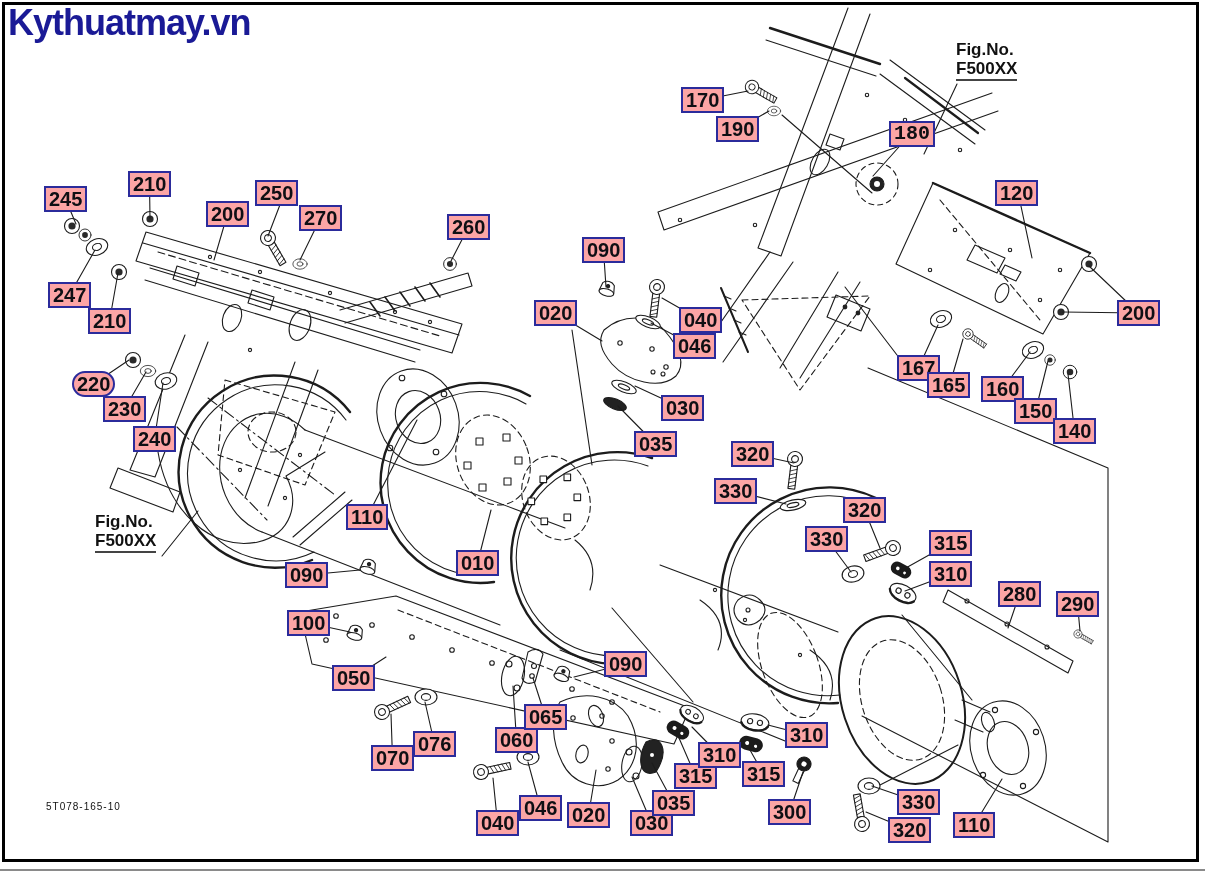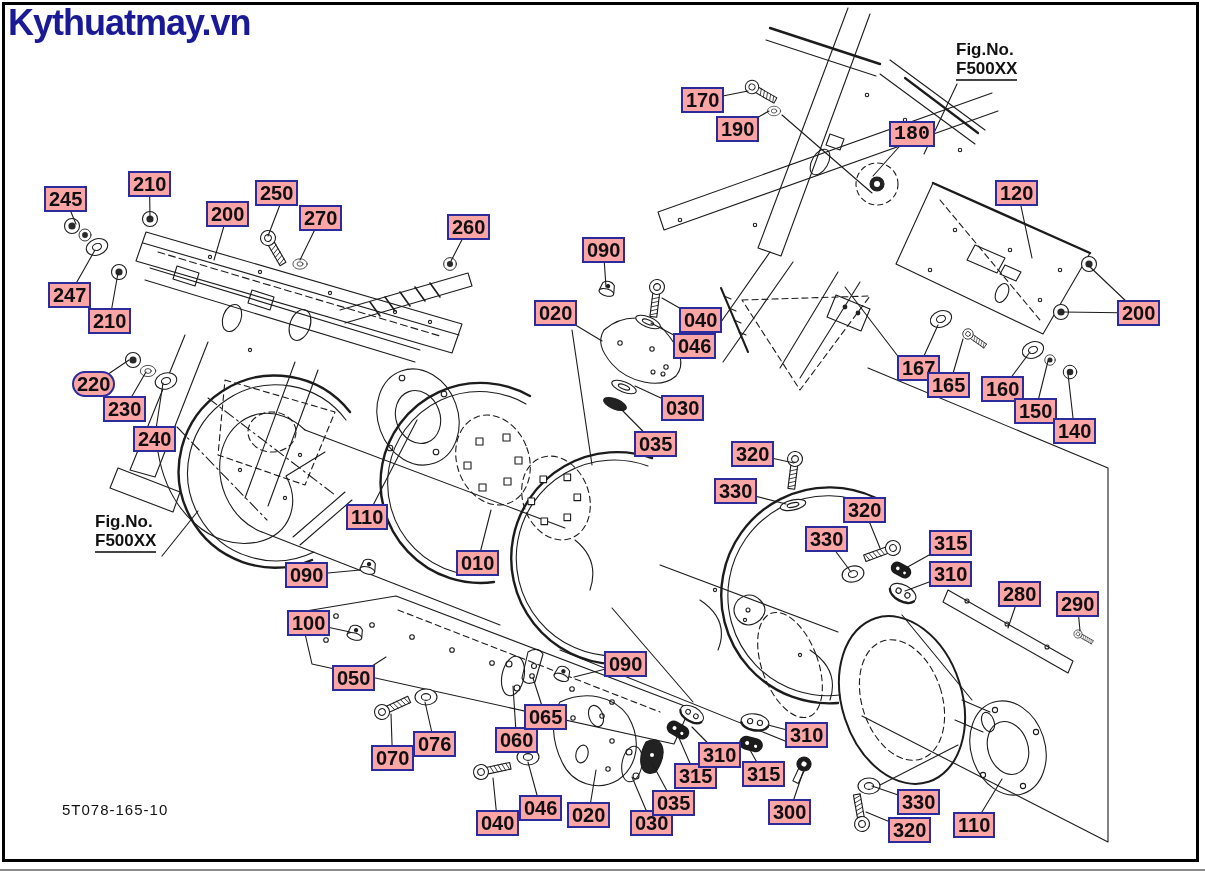--- a/index.html
+++ b/index.html
@@ -24,22 +24,22 @@
     position:absolute;background:#fca5a5;border:2px solid #2b2b9b;color:#0f0f14;
     font-size:20px;font-weight:bold;line-height:22px;padding:0 3px;z-index:2;
     white-space:nowrap;
   }
   .figref{
     position:absolute;z-index:2;color:#111;font-size:17px;font-weight:bold;
     line-height:19px;border-bottom:2px solid #444;padding-bottom:1px;
   }
   .figref span{display:block;}
   .drawnum{
-    position:absolute;left:62px;top:801px;z-index:2;color:#111;
-    font-size:15px;letter-spacing:1px;
+    position:absolute;left:46px;top:801px;z-index:2;color:#111;
+    font-size:10px;letter-spacing:1px;
   }
 </style>
 </head>
 <body>
 
 <svg id="diag" width="1205" height="875" viewBox="0 0 1205 875" stroke="#1c1c1c" stroke-width="1.1" fill="none" stroke-linecap="round" stroke-linejoin="round">
   <defs>
     <g id="bolt">
       <circle r="7.5" fill="#fff"></circle>
         <circle r="3.4"></circle>

